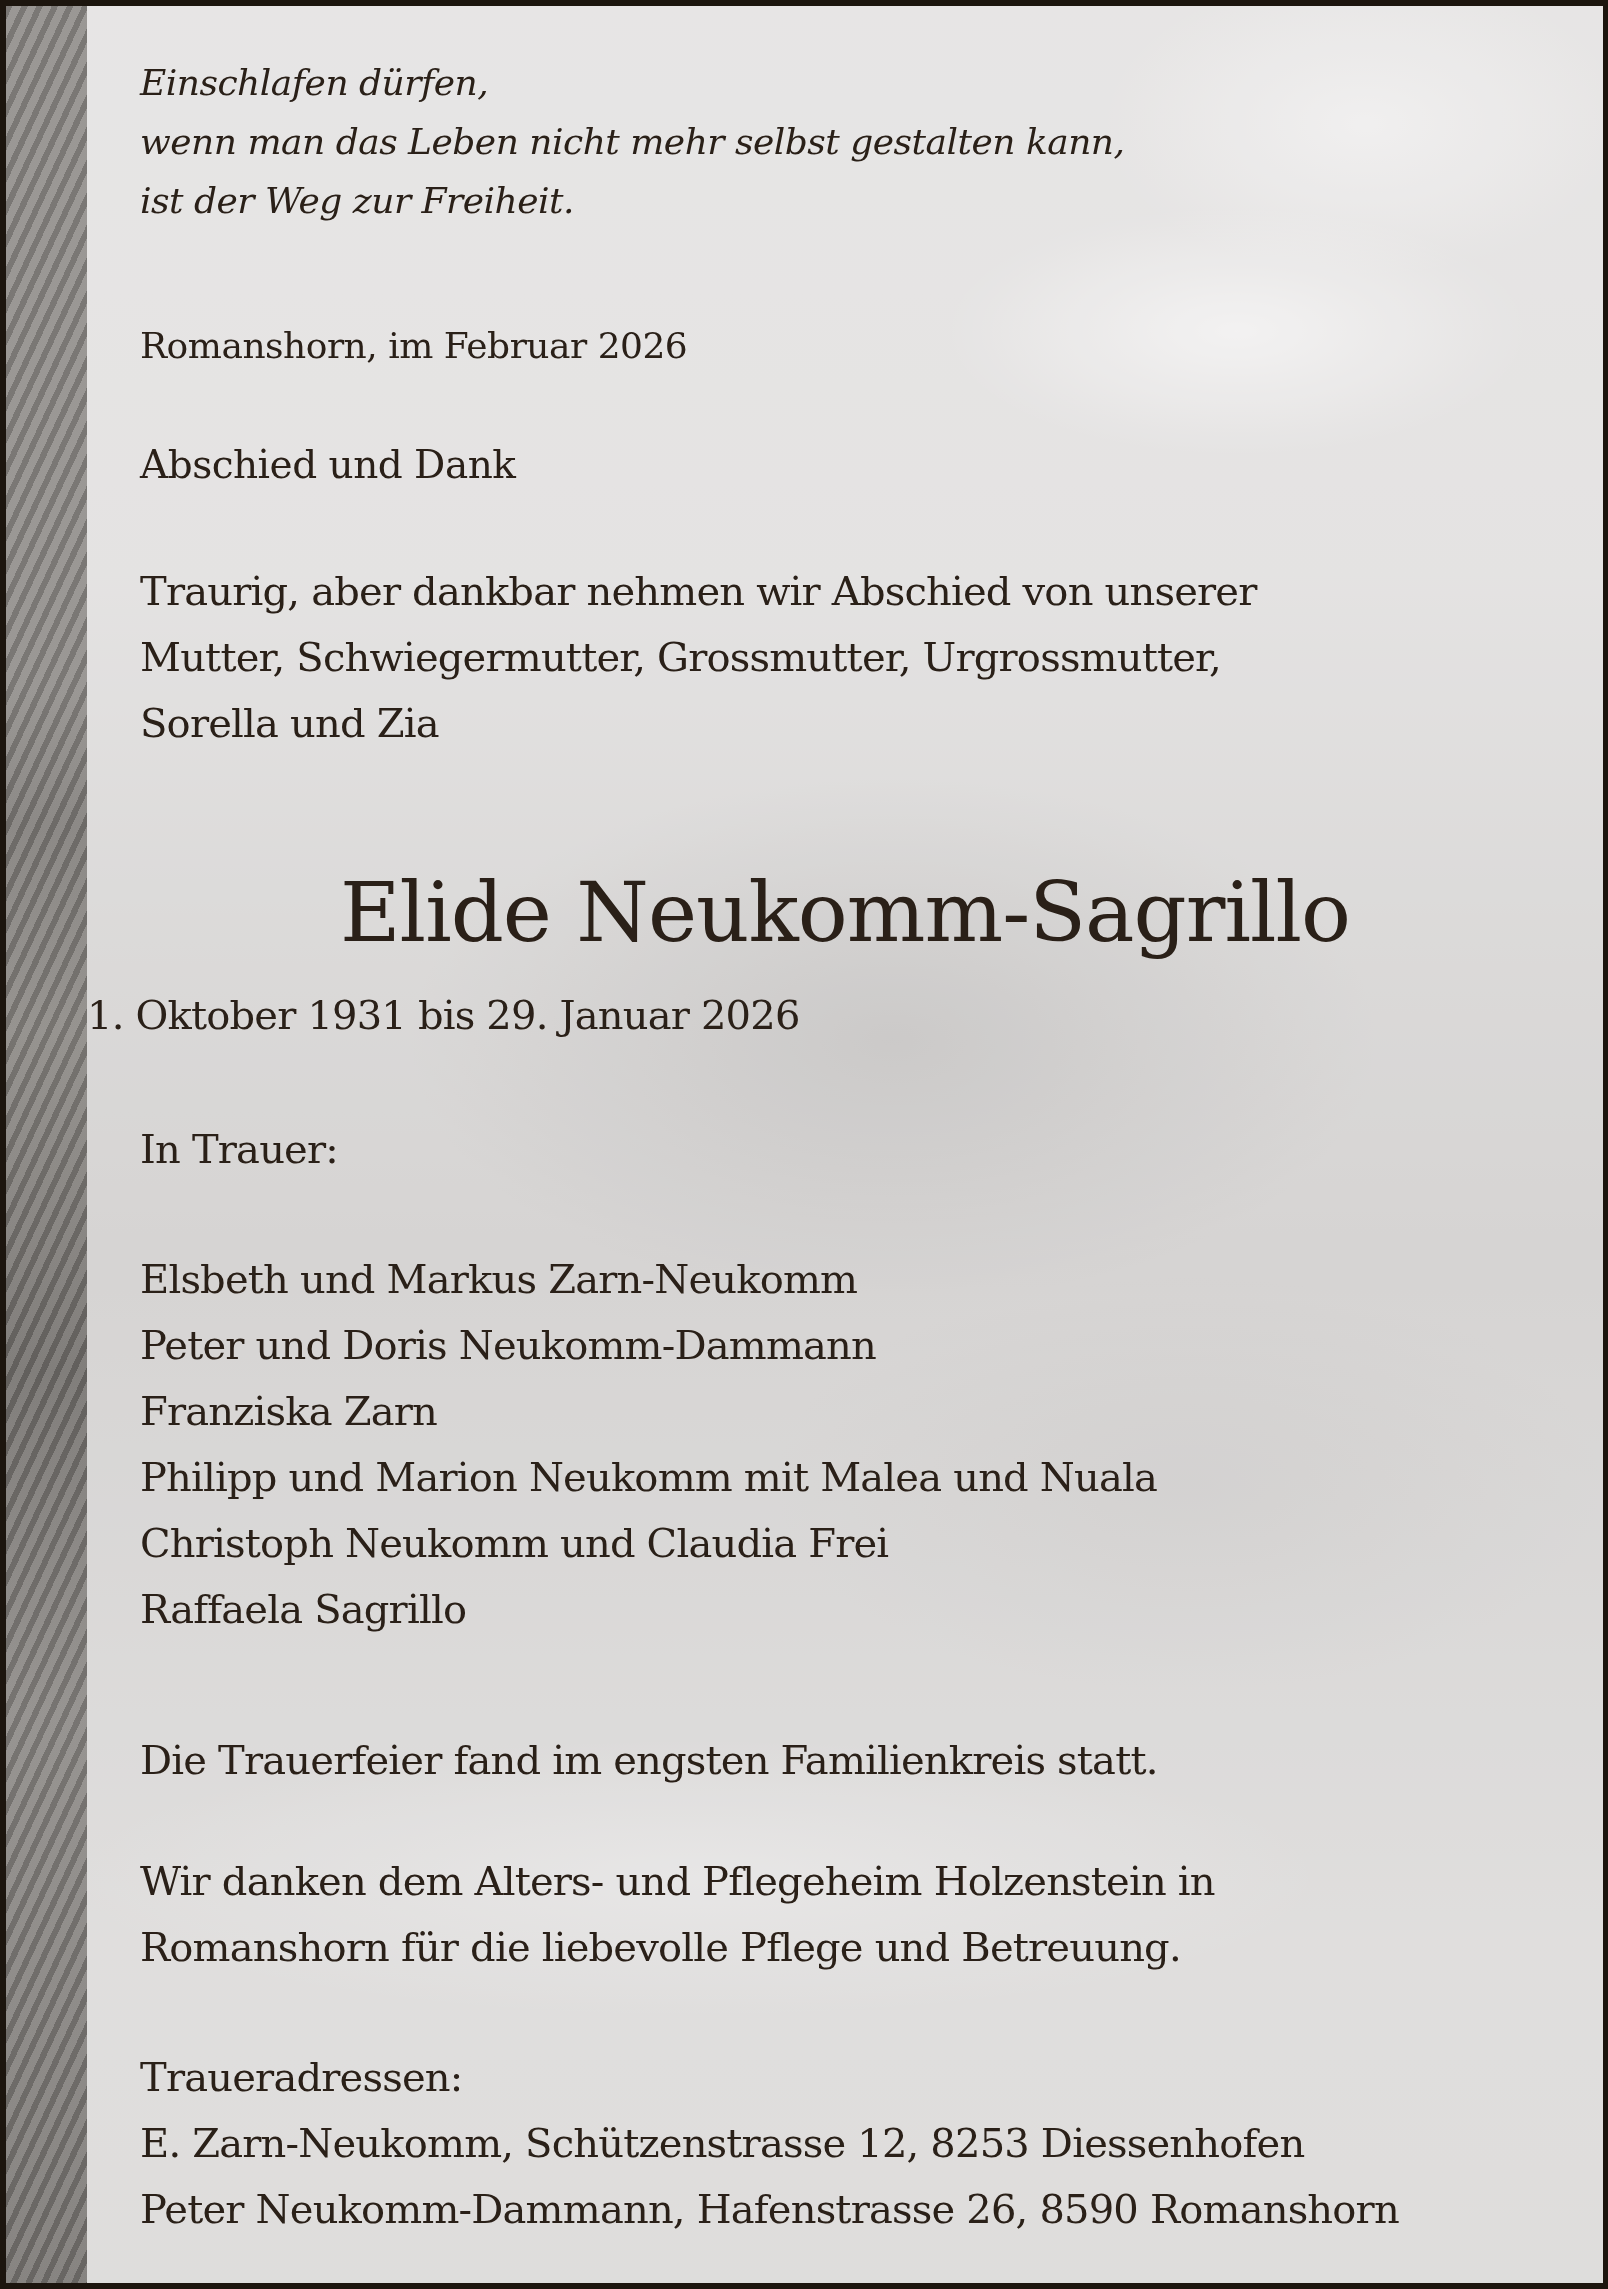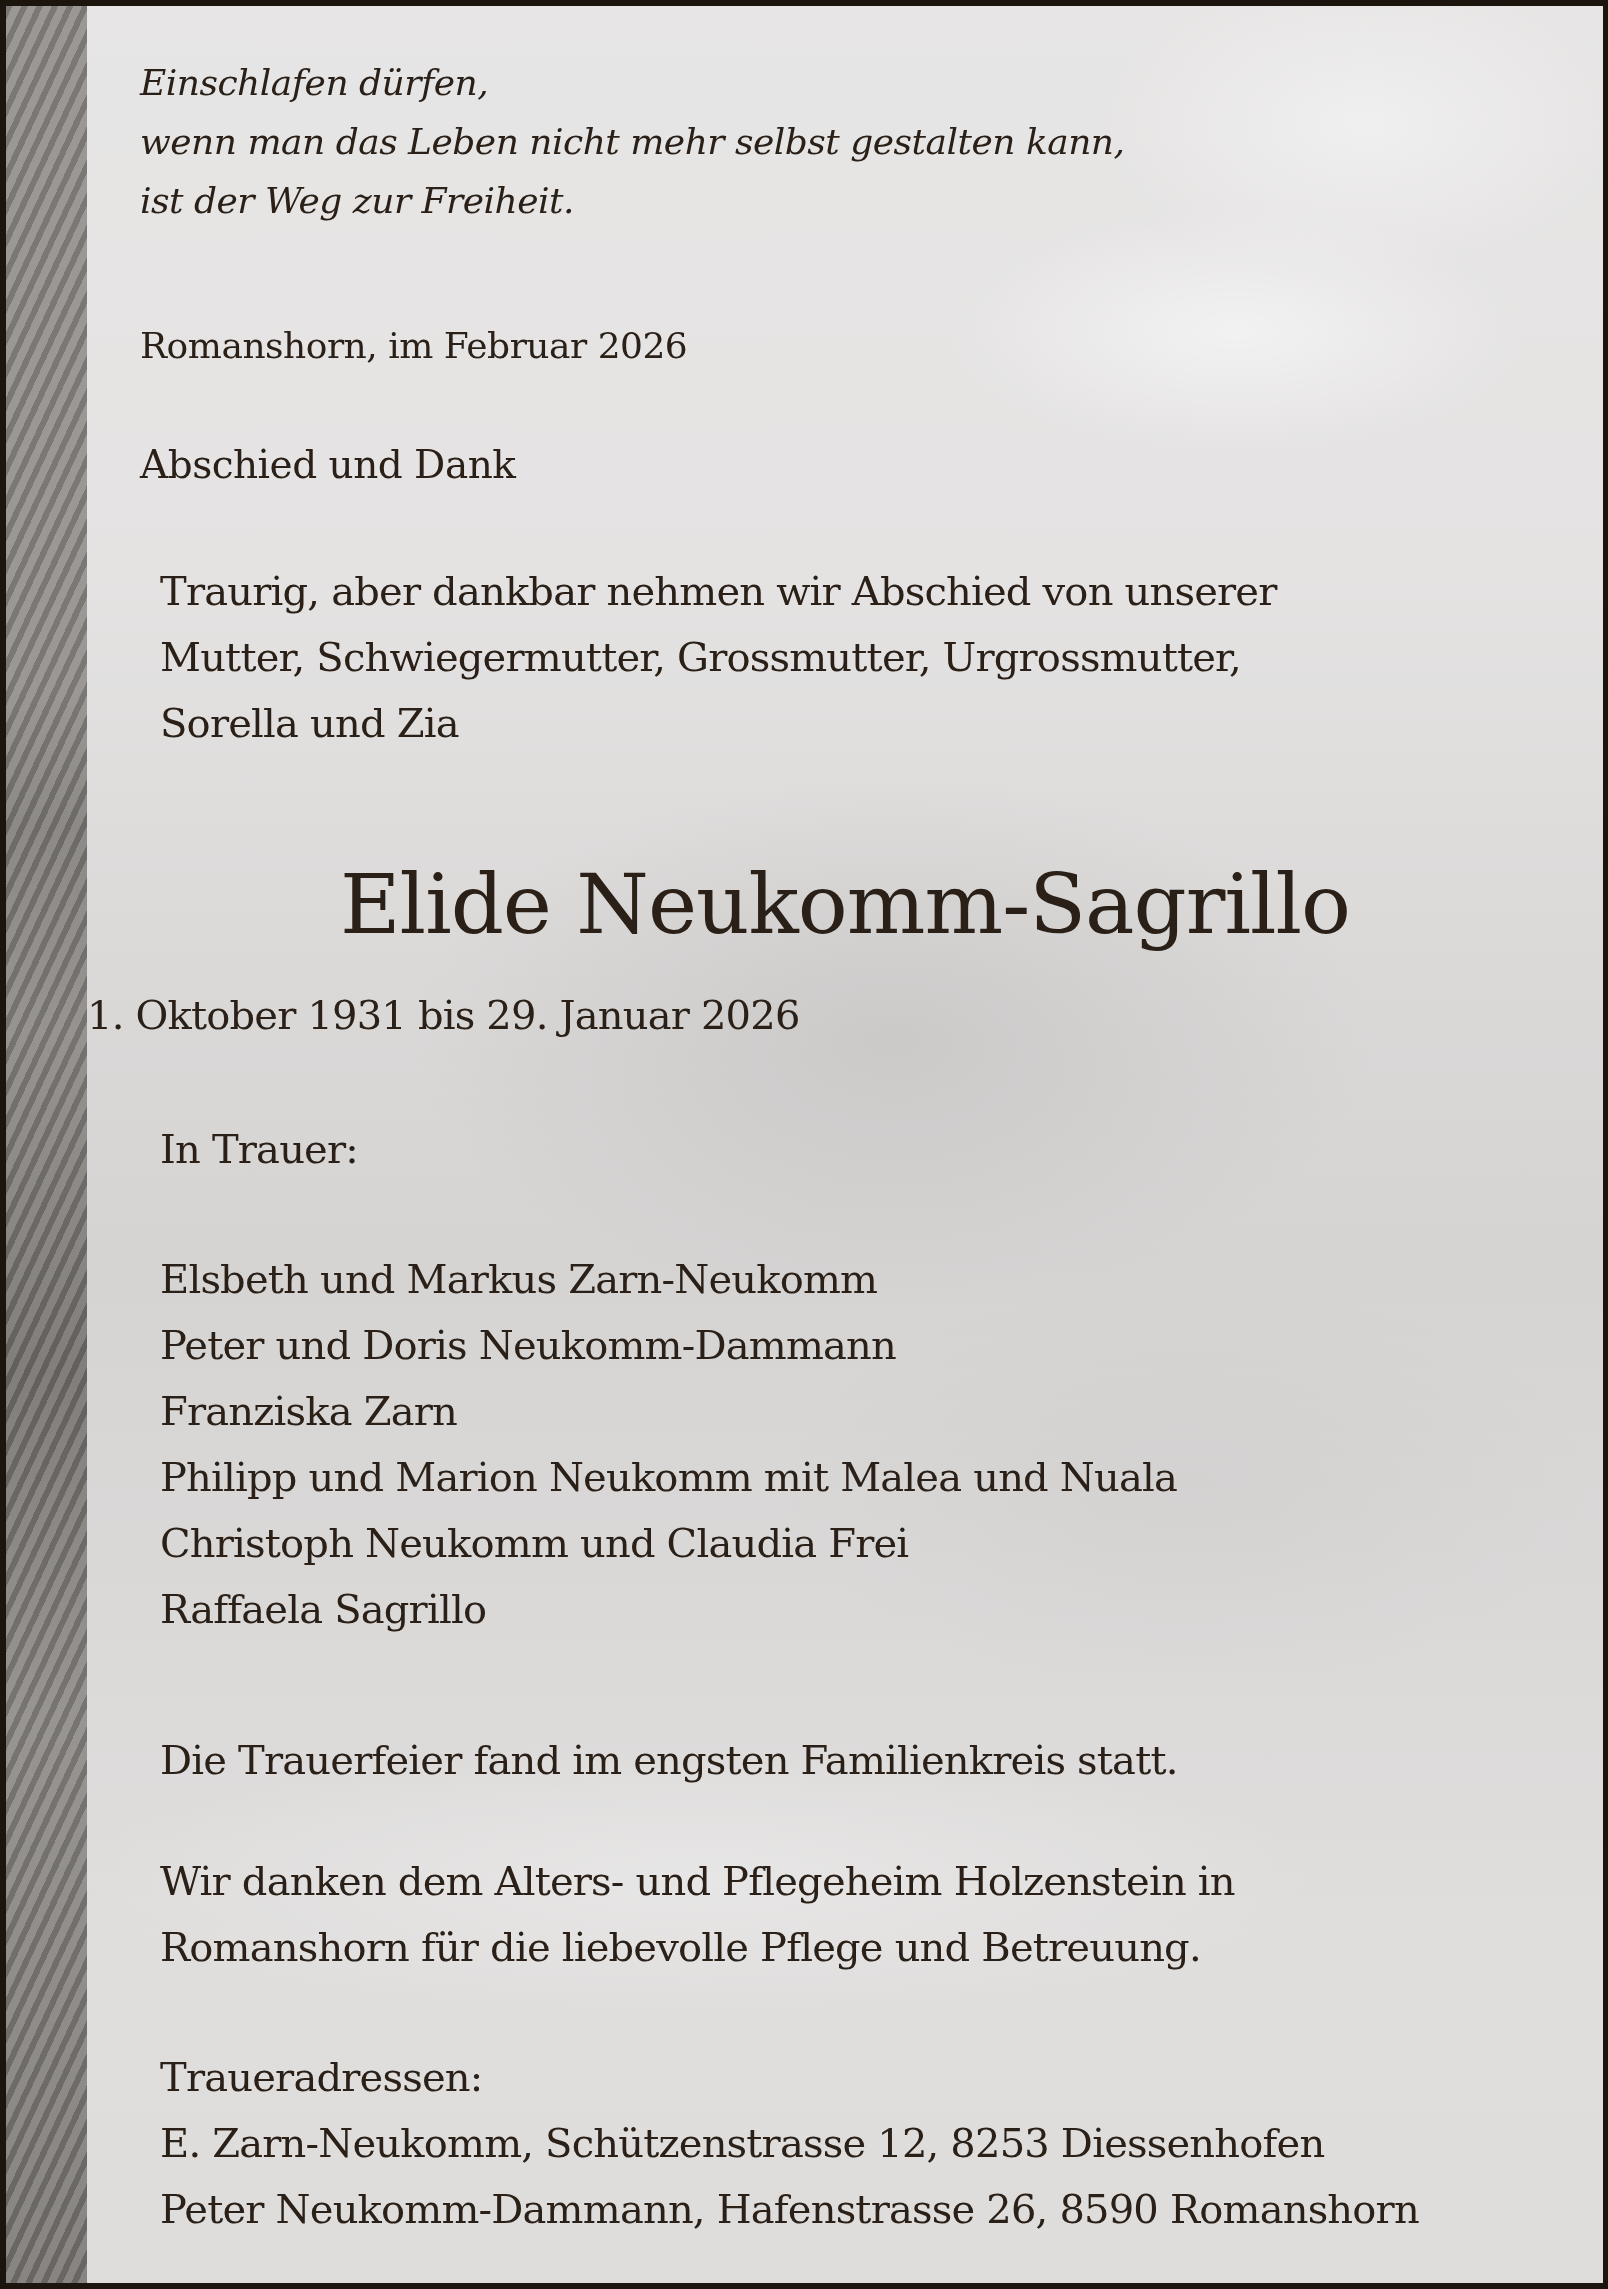--- a/index.html
+++ b/index.html
@@ -32,21 +32,21 @@
   }
   .content {
     position: absolute; left: 0; top: 0; width: 100%; height: 100%;
     font-family: "DejaVu Serif", "Liberation Serif", serif;
     color: #2a2018;
   }
   .t { position: absolute; left: 134px; white-space: nowrap; margin: 0; }
   .motto { font-style: italic; font-size: 36px; line-height: 59px; letter-spacing: -0.5px; }
   .place { font-size: 36px; line-height: 59px; letter-spacing: -0.5px; }
   .heading { font-size: 39px; line-height: 59px; letter-spacing: -0.5px; }
-  .body { font-size: 40px; line-height: 66px; letter-spacing: -0.8px; margin-left: 20px; }
+  .body { font-size: 40px; line-height: 66px; letter-spacing: -0.8px; }
   .name {
     position: absolute; left: 81px; right: 0; text-align: center;
     font-size: 83px; line-height: 99px; letter-spacing: -1px; white-space: nowrap;
   }
   .dates {
     position: absolute; left: 81px; right: 0; text-align: left;
     font-size: 40px; line-height: 59px; letter-spacing: -0.8px; white-space: nowrap;
   }
   .line { display: block; }
 </style>
@@ -69,21 +69,21 @@
     <p class="t place" style="top:310px;">Romanshorn, im Februar 2026</p>
 
     <h2 class="t heading" style="top:429px; font-weight:normal;">Abschied und Dank</h2>
 
     <div class="t body" style="top:552px;">
       <span class="line">Traurig, aber dankbar nehmen wir Abschied von unserer</span>
       <span class="line">Mutter, Schwiegermutter, Grossmutter, Urgrossmutter,</span>
       <span class="line">Sorella und Zia</span>
     </div>
 
-    <h1 class="name" style="top:849px; font-weight:normal; margin:0;">Elide Neukomm-Sagrillo</h1>
+    <h1 class="name" style="top:849px; font-weight:normal; margin:8px;">Elide Neukomm-Sagrillo</h1>
     <p class="dates" style="top:980px; margin:0;">1. Oktober 1931 bis 29. Januar 2026</p>
 
     <p class="t body" style="top:1110px;">In Trauer:</p>
 
     <div class="t body" style="top:1240px;">
       <span class="line">Elsbeth und Markus Zarn-Neukomm</span>
       <span class="line">Peter und Doris Neukomm-Dammann</span>
       <span class="line">Franziska Zarn</span>
       <span class="line">Philipp und Marion Neukomm mit Malea und Nuala</span>
       <span class="line">Christoph Neukomm und Claudia Frei</span>

